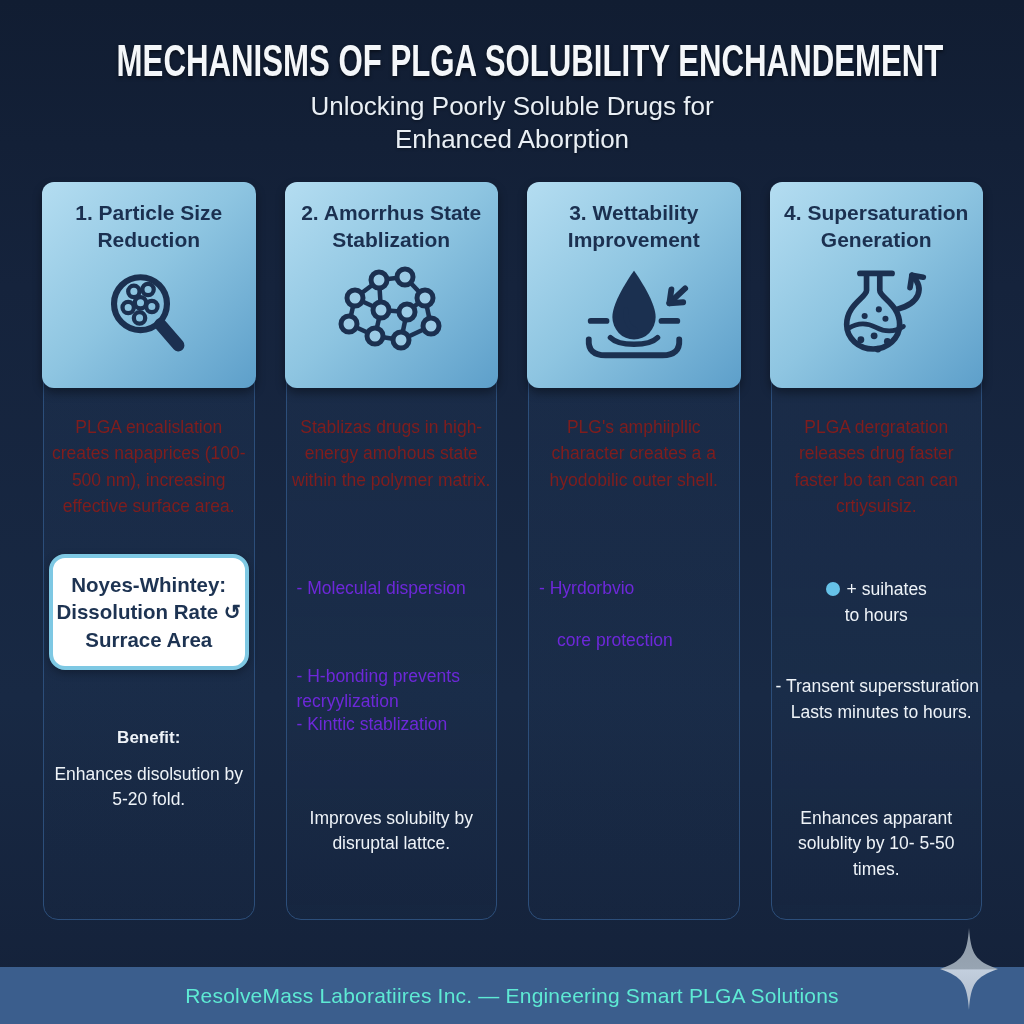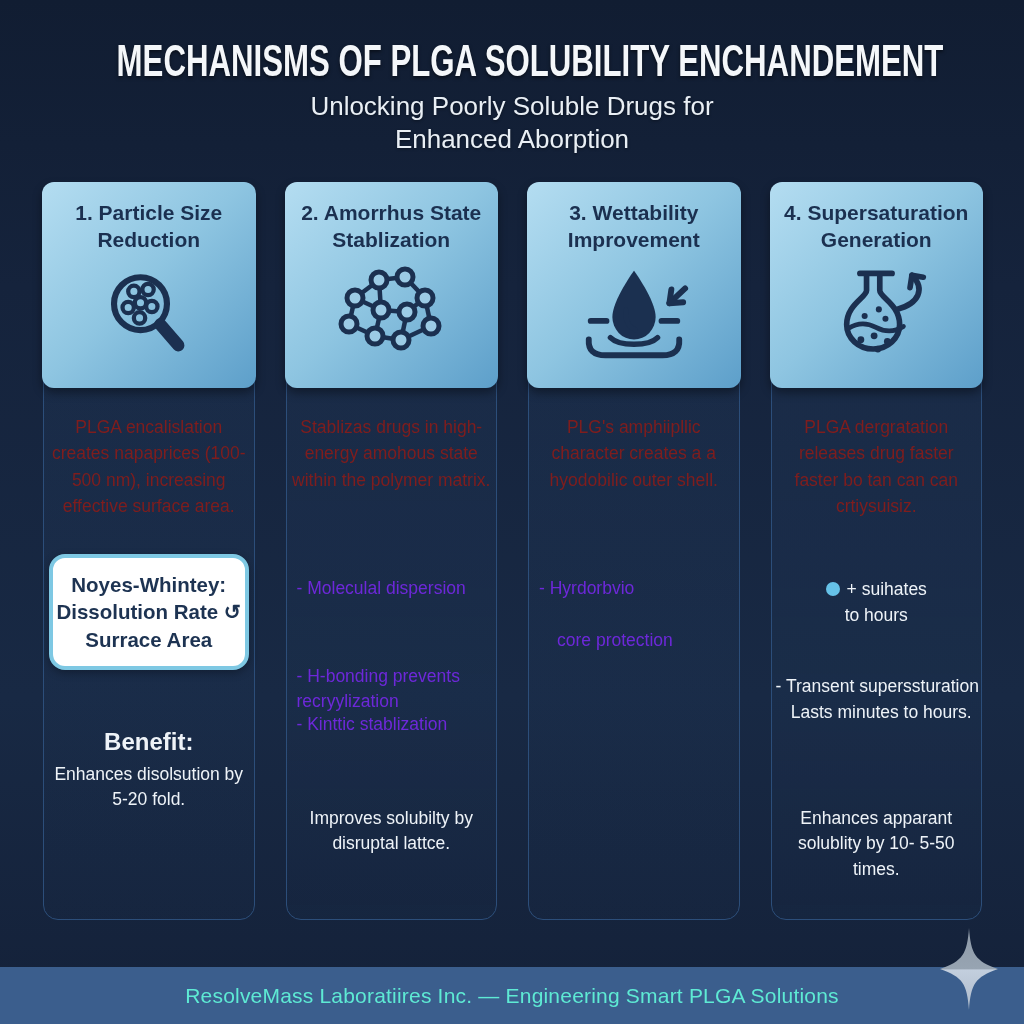--- a/index.html
+++ b/index.html
@@ -34,21 +34,21 @@
   .header-icon { margin-top:10px; }
 
   .abs { position:absolute; left:0; right:0; z-index:3; }
   .body-text { top:232px; font-size:17.5px; line-height:1.5; text-align:center;
     color:#7f1d1d; padding:0 7px; }
   .callout { top:372px; left:7px; right:7px; height:116px; background:#ffffff;
     border:4px solid #7ec8e3; border-radius:16px; display:flex; align-items:center;
     justify-content:center; box-shadow:0 3px 8px rgba(0,0,0,0.3); }
   .callout-inner { font-size:20.5px; font-weight:bold; color:#1d3352; text-align:center;
     line-height:1.32; }
-  .benefit-label { top:546px; font-size:24px; font-weight:bold; text-align:center; }
+  .benefit-label { top:546px; font-size:17px; font-weight:bold; text-align:center; }
   .benefit-text { top:580px; font-size:17.5px; line-height:1.45; text-align:center; padding:0 8px; }
   .bullet { font-size:17.5px; line-height:1.42; text-align:left; padding-left:12px; color:#6d28d9; }
   .b1 { top:394px; } .b2 { top:446px;margin-top:36px; } .b3 { top:530px; }
   .c3b1 { top:394px; } .c3b2 { top:446px; padding-left:30px; } .c3b3 { top:496px; }
   .bottom-note { top:580px; font-size:17.5px; line-height:1.45; text-align:center; padding:0 6px;margin-top:44px; }
   .dot-line { top:394px; text-align:center; font-size:17.5px; line-height:1.5; }
   .dot-icon { display:inline-block; width:14px; height:14px; border-radius:50%;
     background:#66c2e8; margin-right:7px; vertical-align:-1px; }
   .c4-bullet { top:492px; font-size:17.5px; line-height:1.48; text-align:center; padding-left:2px; }
 

